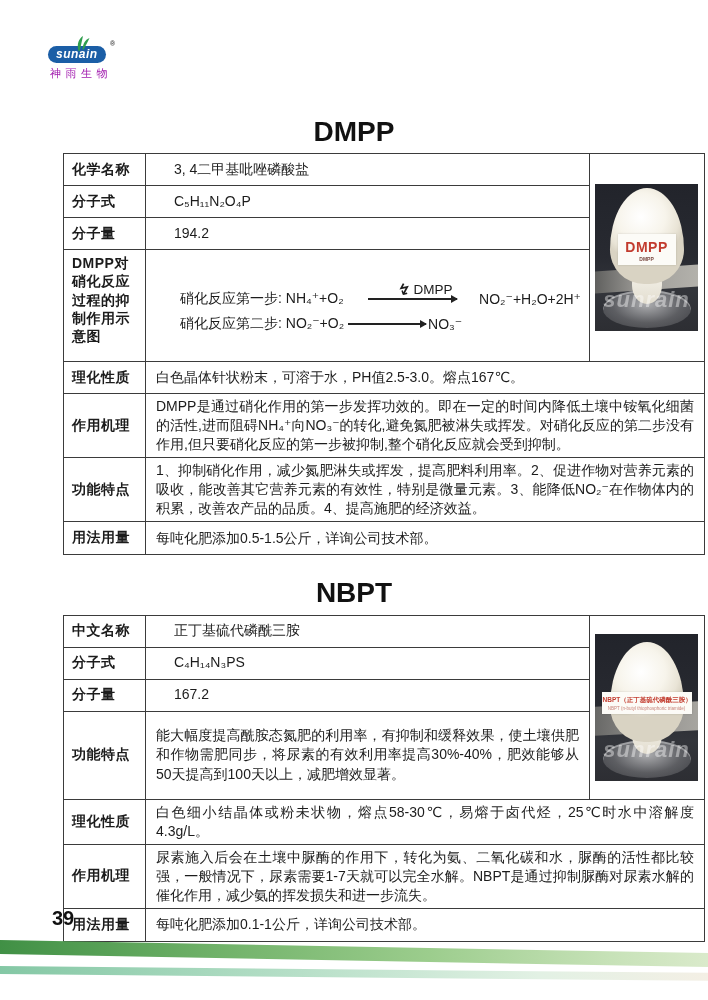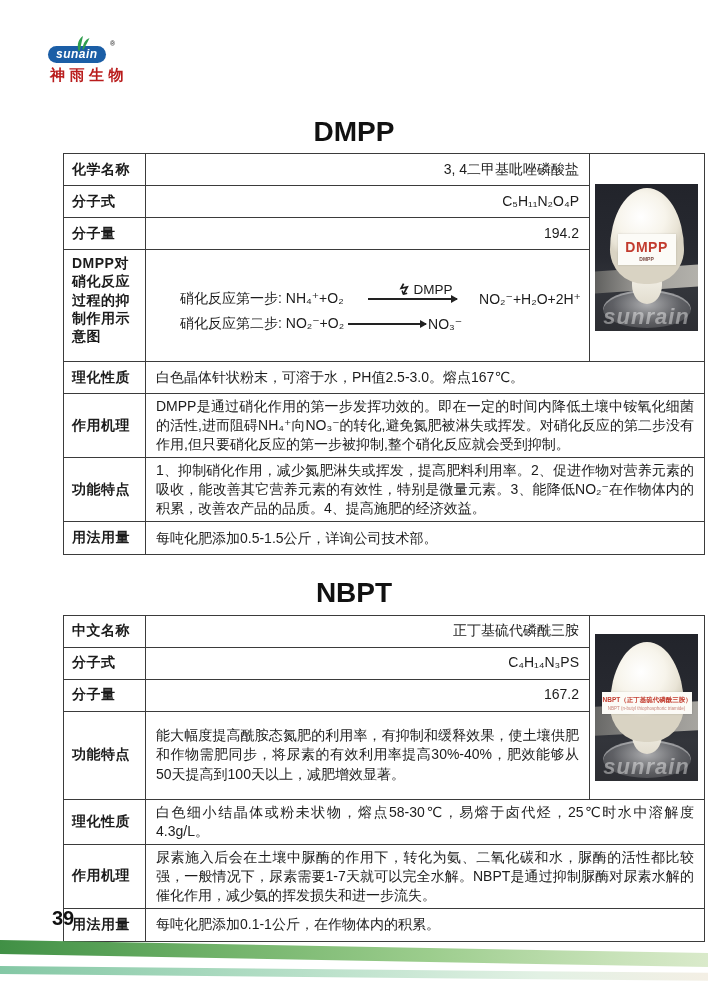--- a/index.html
+++ b/index.html
@@ -9,31 +9,31 @@
   }
   
   .logo{position:absolute;left:48px;top:44px;}
   .logo-mark{
     position:relative;display:inline-block;background:#1b5ea6;color:#fff;
     border-radius:9px;padding:2px 8px 2px 8px;font-style:italic;font-weight:bold;
     font-size:12px;letter-spacing:.5px;line-height:13px;
   }
   .logo-drops{position:absolute;left:24px;top:-10px;}
   .logo-reg{position:absolute;right:-10px;top:-9px;font-size:7px;color:#444;font-style:normal;}
-  .logo-cn{margin-top:3px;font-weight:bold;font-size:15px;letter-spacing:4.5px;color:#b91c1c;padding-left:2px;}
+  .logo-cn{margin-top:3px;font-weight:normal;font-size:11px;letter-spacing:4.5px;color:#a21caf;padding-left:2px;}
   
   .content{position:absolute;left:63px;top:116px;width:582px;}
   .sec-title{margin:0 0 5px 0;text-align:center;font-size:28px;font-weight:bold;color:#111;line-height:1.15;}
   .sec-title.second{margin-top:22px;}
   table.spec{border-collapse:collapse;width:642px;table-layout:fixed;}
   table.spec td{border:1px solid #3b3b3b;font-size:14px;vertical-align:middle;}
   td.lbl{width:80px;font-weight:bold;padding:2px 3px 2px 8px;letter-spacing:.5px;}
   td.lbl.multi{line-height:1.3;padding-top:4px;padding-bottom:16px;vertical-align:middle;}
   td.val{padding:3px 10px;line-height:1.36;}
-  td.val.indent{padding-left:28px;text-align:right;}
+  td.val.indent{padding-left:28px;}
   td.val.para{text-align:justify;}
   td.photo-cell{width:113px;padding:6px 5px;vertical-align:top;background:#fff;}
   tr.h26 td{height:25px;}
   tr.husage td{height:26px;}
   
   td.diag{padding:6px 8px 8px 34px;height:82px;vertical-align:middle;}
   .rx-line{display:flex;align-items:center;white-space:nowrap;font-size:14px;}
   .rx-line.first{margin-top:14px;gap:20px;}
   .rx-line.secondline{margin-top:7px;}
   .rx-arrow{position:relative;display:inline-block;height:1.6px;background:#222;margin:0 2px 0 4px;}
@@ -63,21 +63,21 @@
     border-radius:50% 50% 46% 46%/64% 64% 36% 36%;z-index:4;}
   .photo.nbpt .egg{top:8px;height:100px;}
   .tag{position:absolute;left:50%;transform:translateX(-50%);z-index:5;background:#fcfbf7;text-align:center;
     box-shadow:0 0 2px rgba(0,0,0,.15);}
   .tag.dmpp-tag{top:50px;width:58px;padding:5px 0 3px 0;}
   .tag.dmpp-tag .tag-main{color:#c23b2e;font-weight:bold;font-size:14px;letter-spacing:.5px;}
   .tag.dmpp-tag .tag-sub{color:#7a4a42;font-size:5px;font-weight:bold;margin-top:1px;}
   .tag.nbpt-tag{top:58px;width:88px;padding:4px 1px 3px 1px;}
   .tag.nbpt-tag .tag-main{color:#c23b2e;font-weight:bold;font-size:6.5px;white-space:nowrap;}
   .tag.nbpt-tag .tag-sub{color:#c8837a;font-size:4.5px;margin-top:1px;white-space:nowrap;}
-  .watermark{position:absolute;left:0;right:0;bottom:1px;text-align:center;z-index:6;
+  .watermark{position:absolute;left:0;right:0;bottom:18px;text-align:center;z-index:6;
     font-style:italic;font-weight:bold;font-size:22px;color:rgba(255,255,255,.42);letter-spacing:1px;}
   
   .page-num{position:absolute;left:52px;bottom:70px;font-weight:bold;font-size:20px;color:#111;}
   .band{position:absolute;left:-6px;width:726px;transform-origin:0 50%;}
   .band-dark{bottom:46px;height:14px;transform:rotate(1.05deg);
     background:linear-gradient(90deg,#3f8f44 0%,#6fb168 30%,#9ccd8d 60%,#c7e2b8 85%,#dcebcd 100%);}
   .band-light{bottom:26px;height:8px;transform:rotate(0.55deg);
     background:linear-gradient(90deg,#83c7a4 0%,#b4dec6 40%,#e2f1e4 75%,#f5efe5 100%);}
 </style>
 </head>
@@ -212,21 +212,21 @@
       <tr style="height:44px">
         <td class="lbl">理化性质</td>
         <td class="val para" colspan="2">白色细小结晶体或粉未状物，熔点58-30℃，易熔于卤代烃，25℃时水中溶解度4.3g/L。</td>
       </tr>
       <tr>
         <td class="lbl">作用机理</td>
         <td class="val para" colspan="2">尿素施入后会在土壤中脲酶的作用下，转化为氨、二氧化碳和水，脲酶的活性都比较强，一般情况下，尿素需要1-7天就可以完全水解。NBPT是通过抑制脲酶对尿素水解的催化作用，减少氨的挥发损失和进一步流失。</td>
       </tr>
       <tr class="husage">
         <td class="lbl">用法用量</td>
-        <td class="val" colspan="2">每吨化肥添加0.1-1公斤，在作物体内的积累。</td>
+        <td class="val" colspan="2">每吨化肥添加0.1-1公斤，详询公司技术部。</td>
       </tr>
     </tbody>
       </table>
 
   </div>
 
   <div class="page-num">39</div>
   <div class="band band-dark"></div>
   <div class="band band-light"></div>
 

